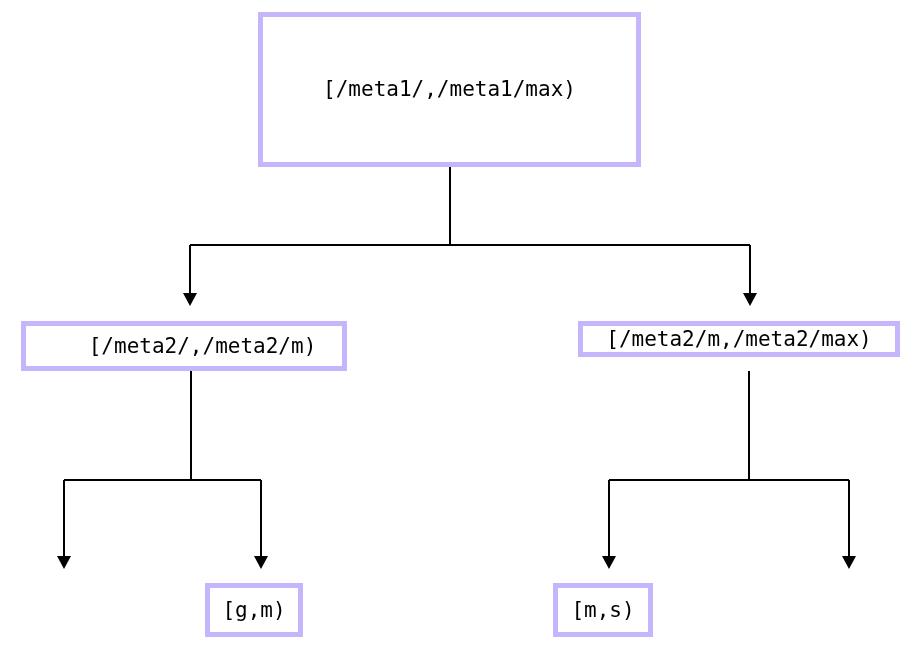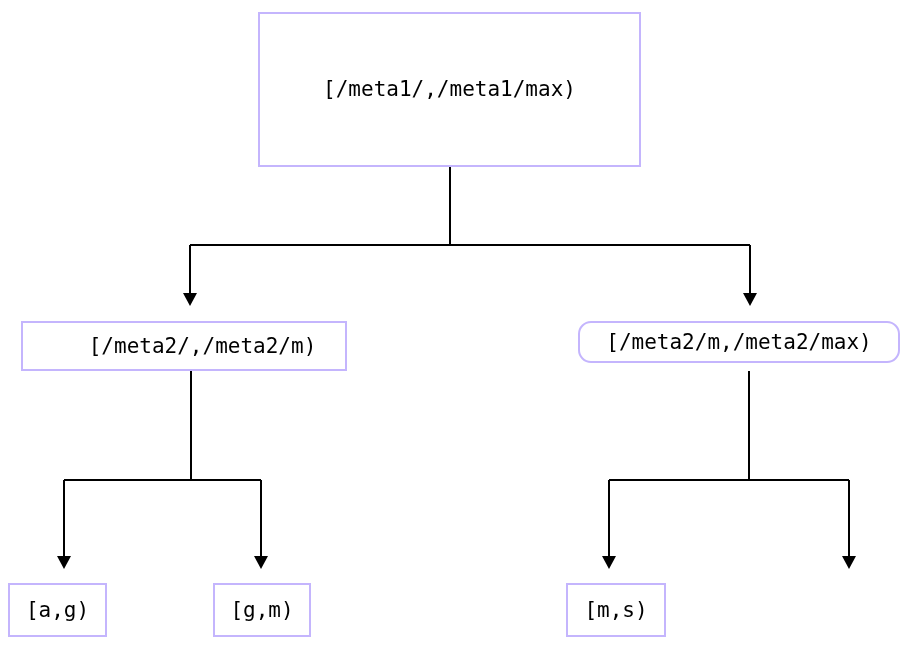--- a/index.html
+++ b/index.html
@@ -21,21 +21,21 @@
   .tree-svg {
     position: absolute;
     left: 0;
     top: 0;
     width: 912px;
     height: 652px;
   }
   .node-box {
     position: absolute;
     box-sizing: border-box;
-    border: 2px solid #c4b5fd;
+    border: 5px solid #c4b5fd;
     background: #ffffff;
     display: flex;
     align-items: center;
     justify-content: center;
     color: #000000;
     white-space: pre;
     letter-spacing: 0px;
   }
   .node-label {
     display: block;
@@ -53,32 +53,31 @@
     top: 321px;
     width: 326px;
     height: 50px;
     font-size: 21px;
     padding-left: 37px;
   }
   .node-mid-right {
     left: 578px;
     top: 321px;
     width: 322px;
-    height: 42px;
+    height: 36px;
     font-size: 21px;
-    border-radius: 13px;
   }
   .node-leaf {
     top: 583px;
     height: 54px;
     font-size: 21px;
   }
   .node-leaf-1 { left: 8px;   width: 99px; }
-  .node-leaf-2 { left: 213px; width: 98px; }
-  .node-leaf-3 { left: 566px; width: 100px; }
+  .node-leaf-2 { left: 205px; width: 98px; }
+  .node-leaf-3 { left: 553px; width: 100px; }
   .node-leaf-4 { left: 778px; width: 125px; }
 </style>
 </head>
 <body>
 
 <div id="diagram-canvas">
 
   <svg class="tree-svg" viewBox="0 0 912 652" xmlns="http://www.w3.org/2000/svg">
 
     <g>
@@ -118,23 +117,20 @@
   </div>
 
   <div class="node-box node-mid-left">
     <span class="node-label">[/meta2/,/meta2/m)</span>
   </div>
 
   <div class="node-box node-mid-right">
     <span class="node-label">[/meta2/m,/meta2/max)</span>
   </div>
 
-  <div class="node-box node-leaf node-leaf-1">
-    <span class="node-label">[a,g)</span>
-  </div>
 
   <div class="node-box node-leaf node-leaf-2">
     <span class="node-label">[g,m)</span>
   </div>
 
   <div class="node-box node-leaf node-leaf-3">
     <span class="node-label">[m,s)</span>
   </div>
 
 

